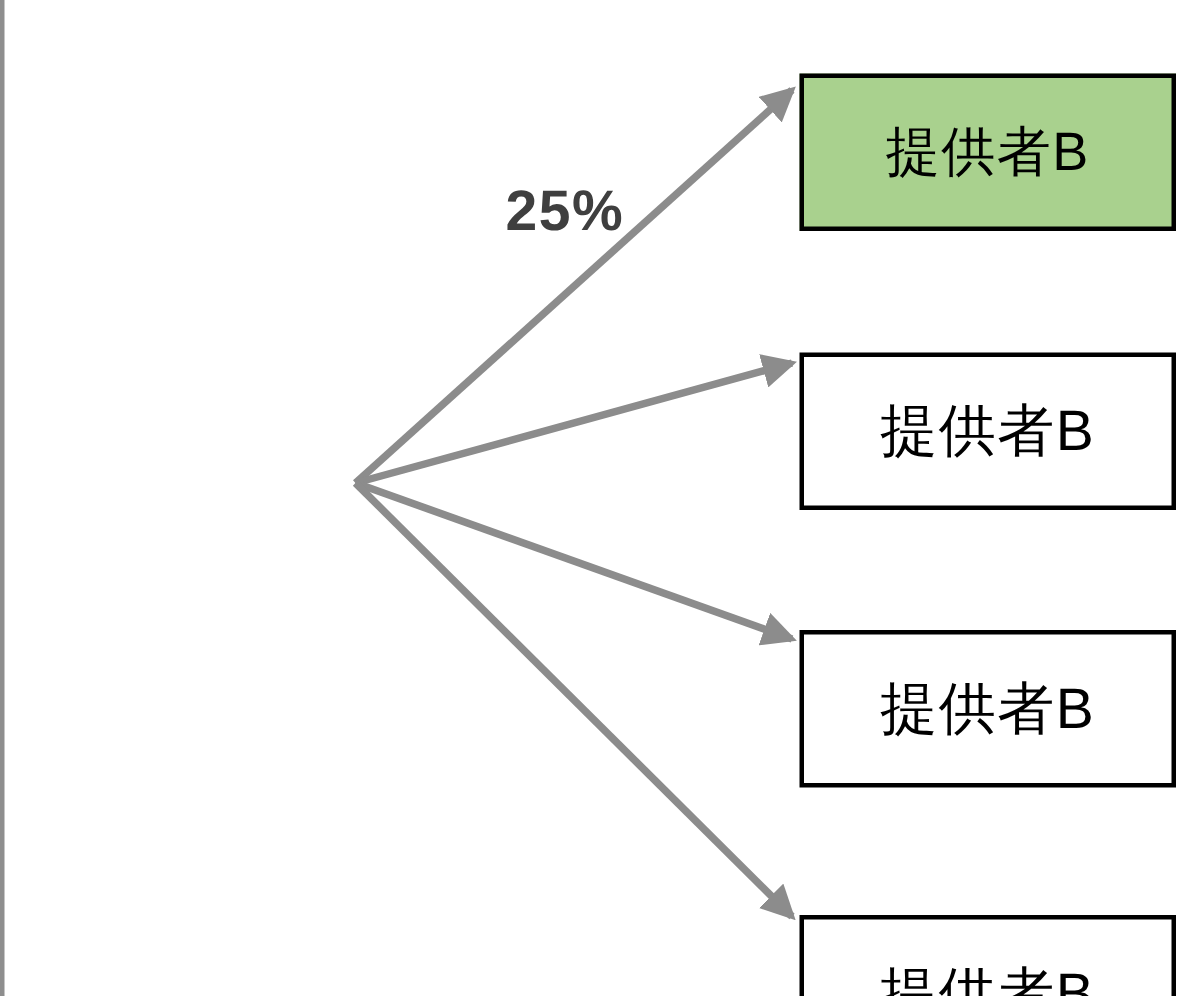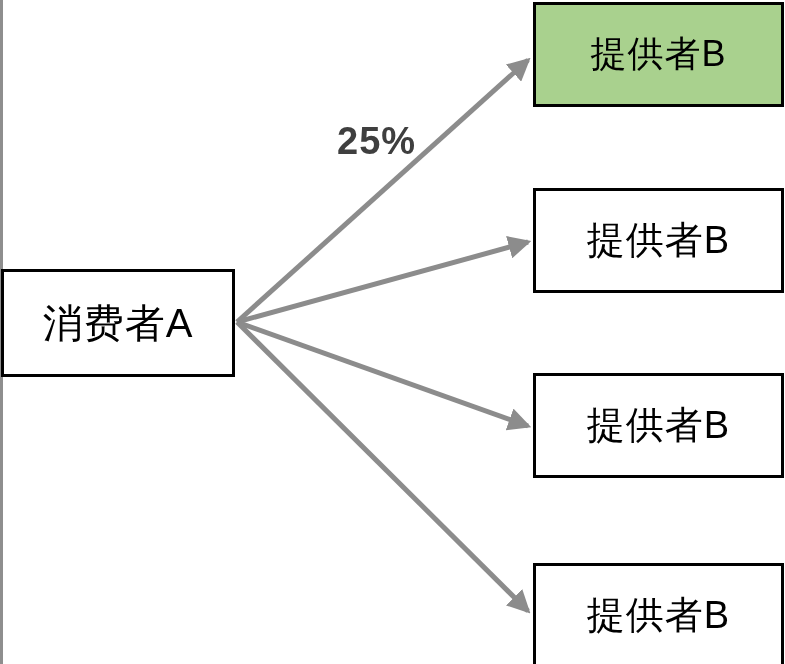--- a/index.html
+++ b/index.html
@@ -38,20 +38,21 @@
   }
   .consumer-node {
     left: 1px; top: 269px;
     width: 234px; height: 108px;
     font-size: 40px;
   }
   .provider-node {
     left: 533px;
     width: 251px; height: 105px;
     font-size: 38px;
+    margin-top: 47px;
   }
   .provider-1 { top: 2px; background: #A9D18E; font-size: 36px; line-height: 1.24; }
   .provider-2 { top: 188px; }
   .provider-3 { top: 373px; }
   .provider-4 { top: 563px; }
   .traffic-label {
     position: absolute;
     left: 337px; top: 120px;
     font-size: 38px;
     font-weight: 700;
@@ -74,23 +75,20 @@
       </marker>
     </defs>
     <line x1="237" y1="322" x2="528" y2="60" stroke="#8C8C8C" stroke-width="5" marker-end="url(#arrowhead)"></line>
     <line x1="237" y1="322" x2="528" y2="242" stroke="#8C8C8C" stroke-width="5" marker-end="url(#arrowhead)"></line>
     <line x1="237" y1="322" x2="528" y2="426" stroke="#8C8C8C" stroke-width="5" marker-end="url(#arrowhead)"></line>
     <line x1="237" y1="322" x2="528" y2="611" stroke="#8C8C8C" stroke-width="5" marker-end="url(#arrowhead)"></line>
   </svg>
 
   <div class="traffic-label">25%</div>
 
-  <div class="node consumer-node">
-    <span>消费者A</span>
-  </div>
 
   <div class="node provider-node provider-1">
     <span>提供者B</span>
   </div>
 
   <div class="node provider-node provider-2">
     <span>提供者B</span>
   </div>
 
   <div class="node provider-node provider-3">

